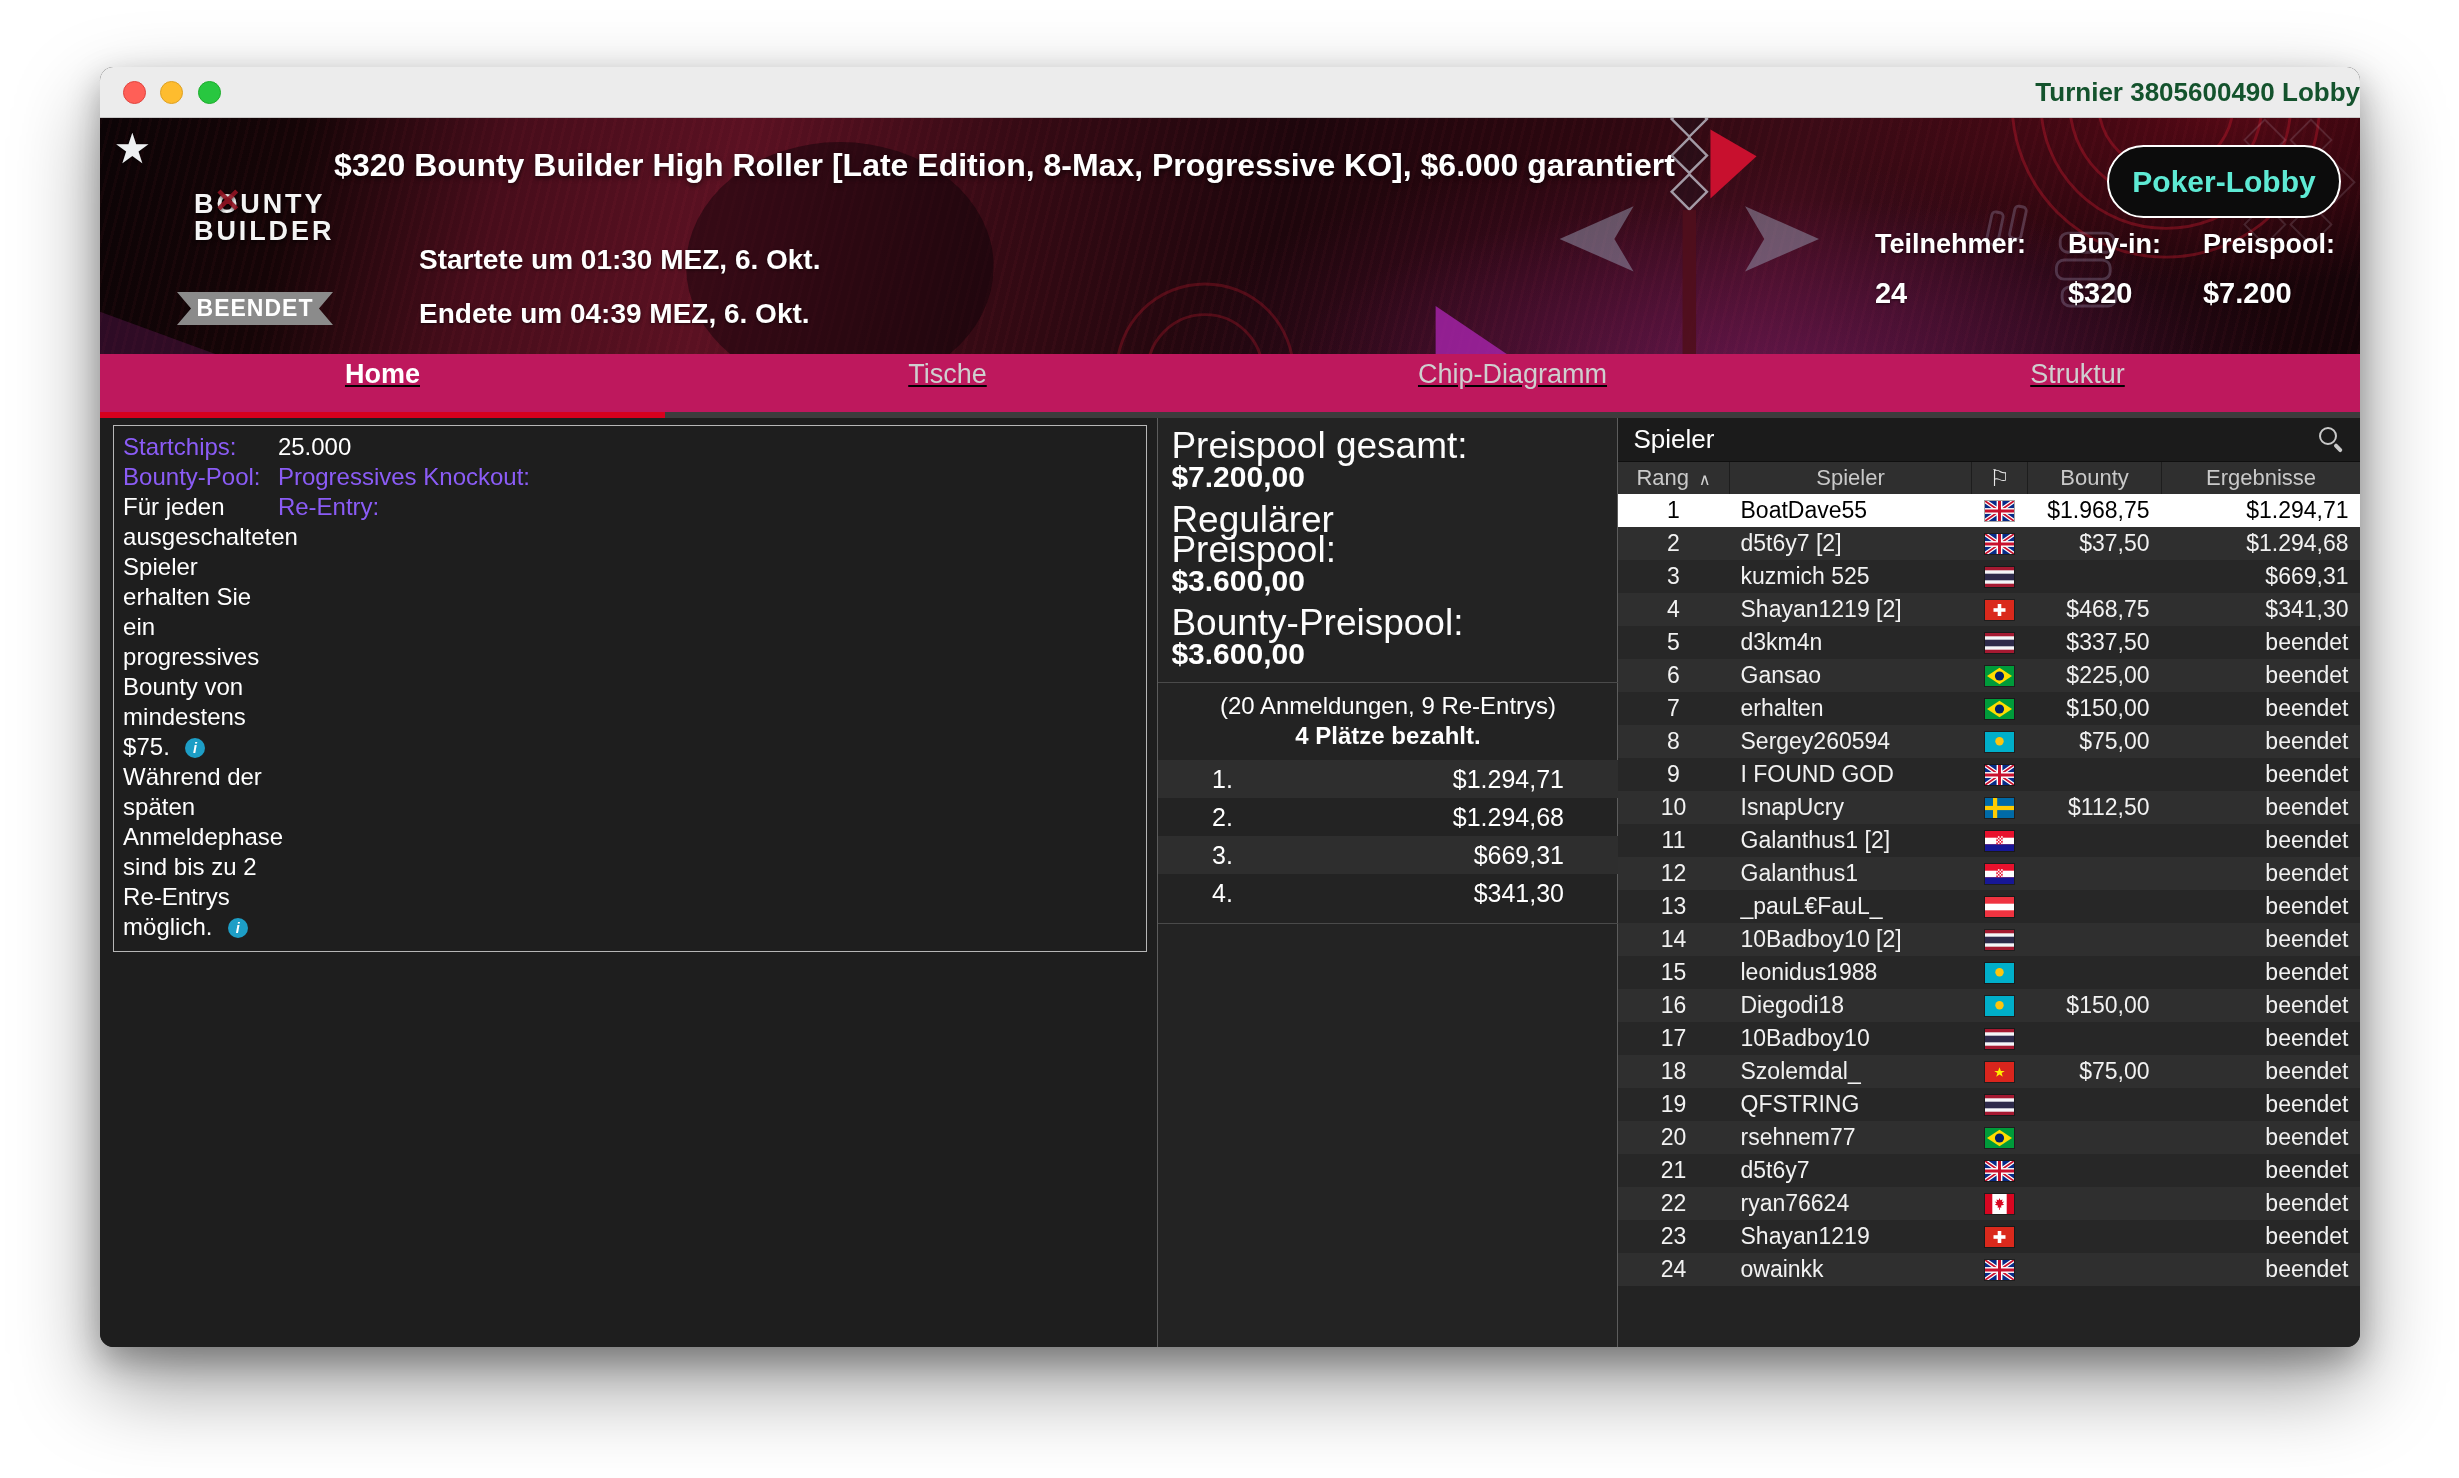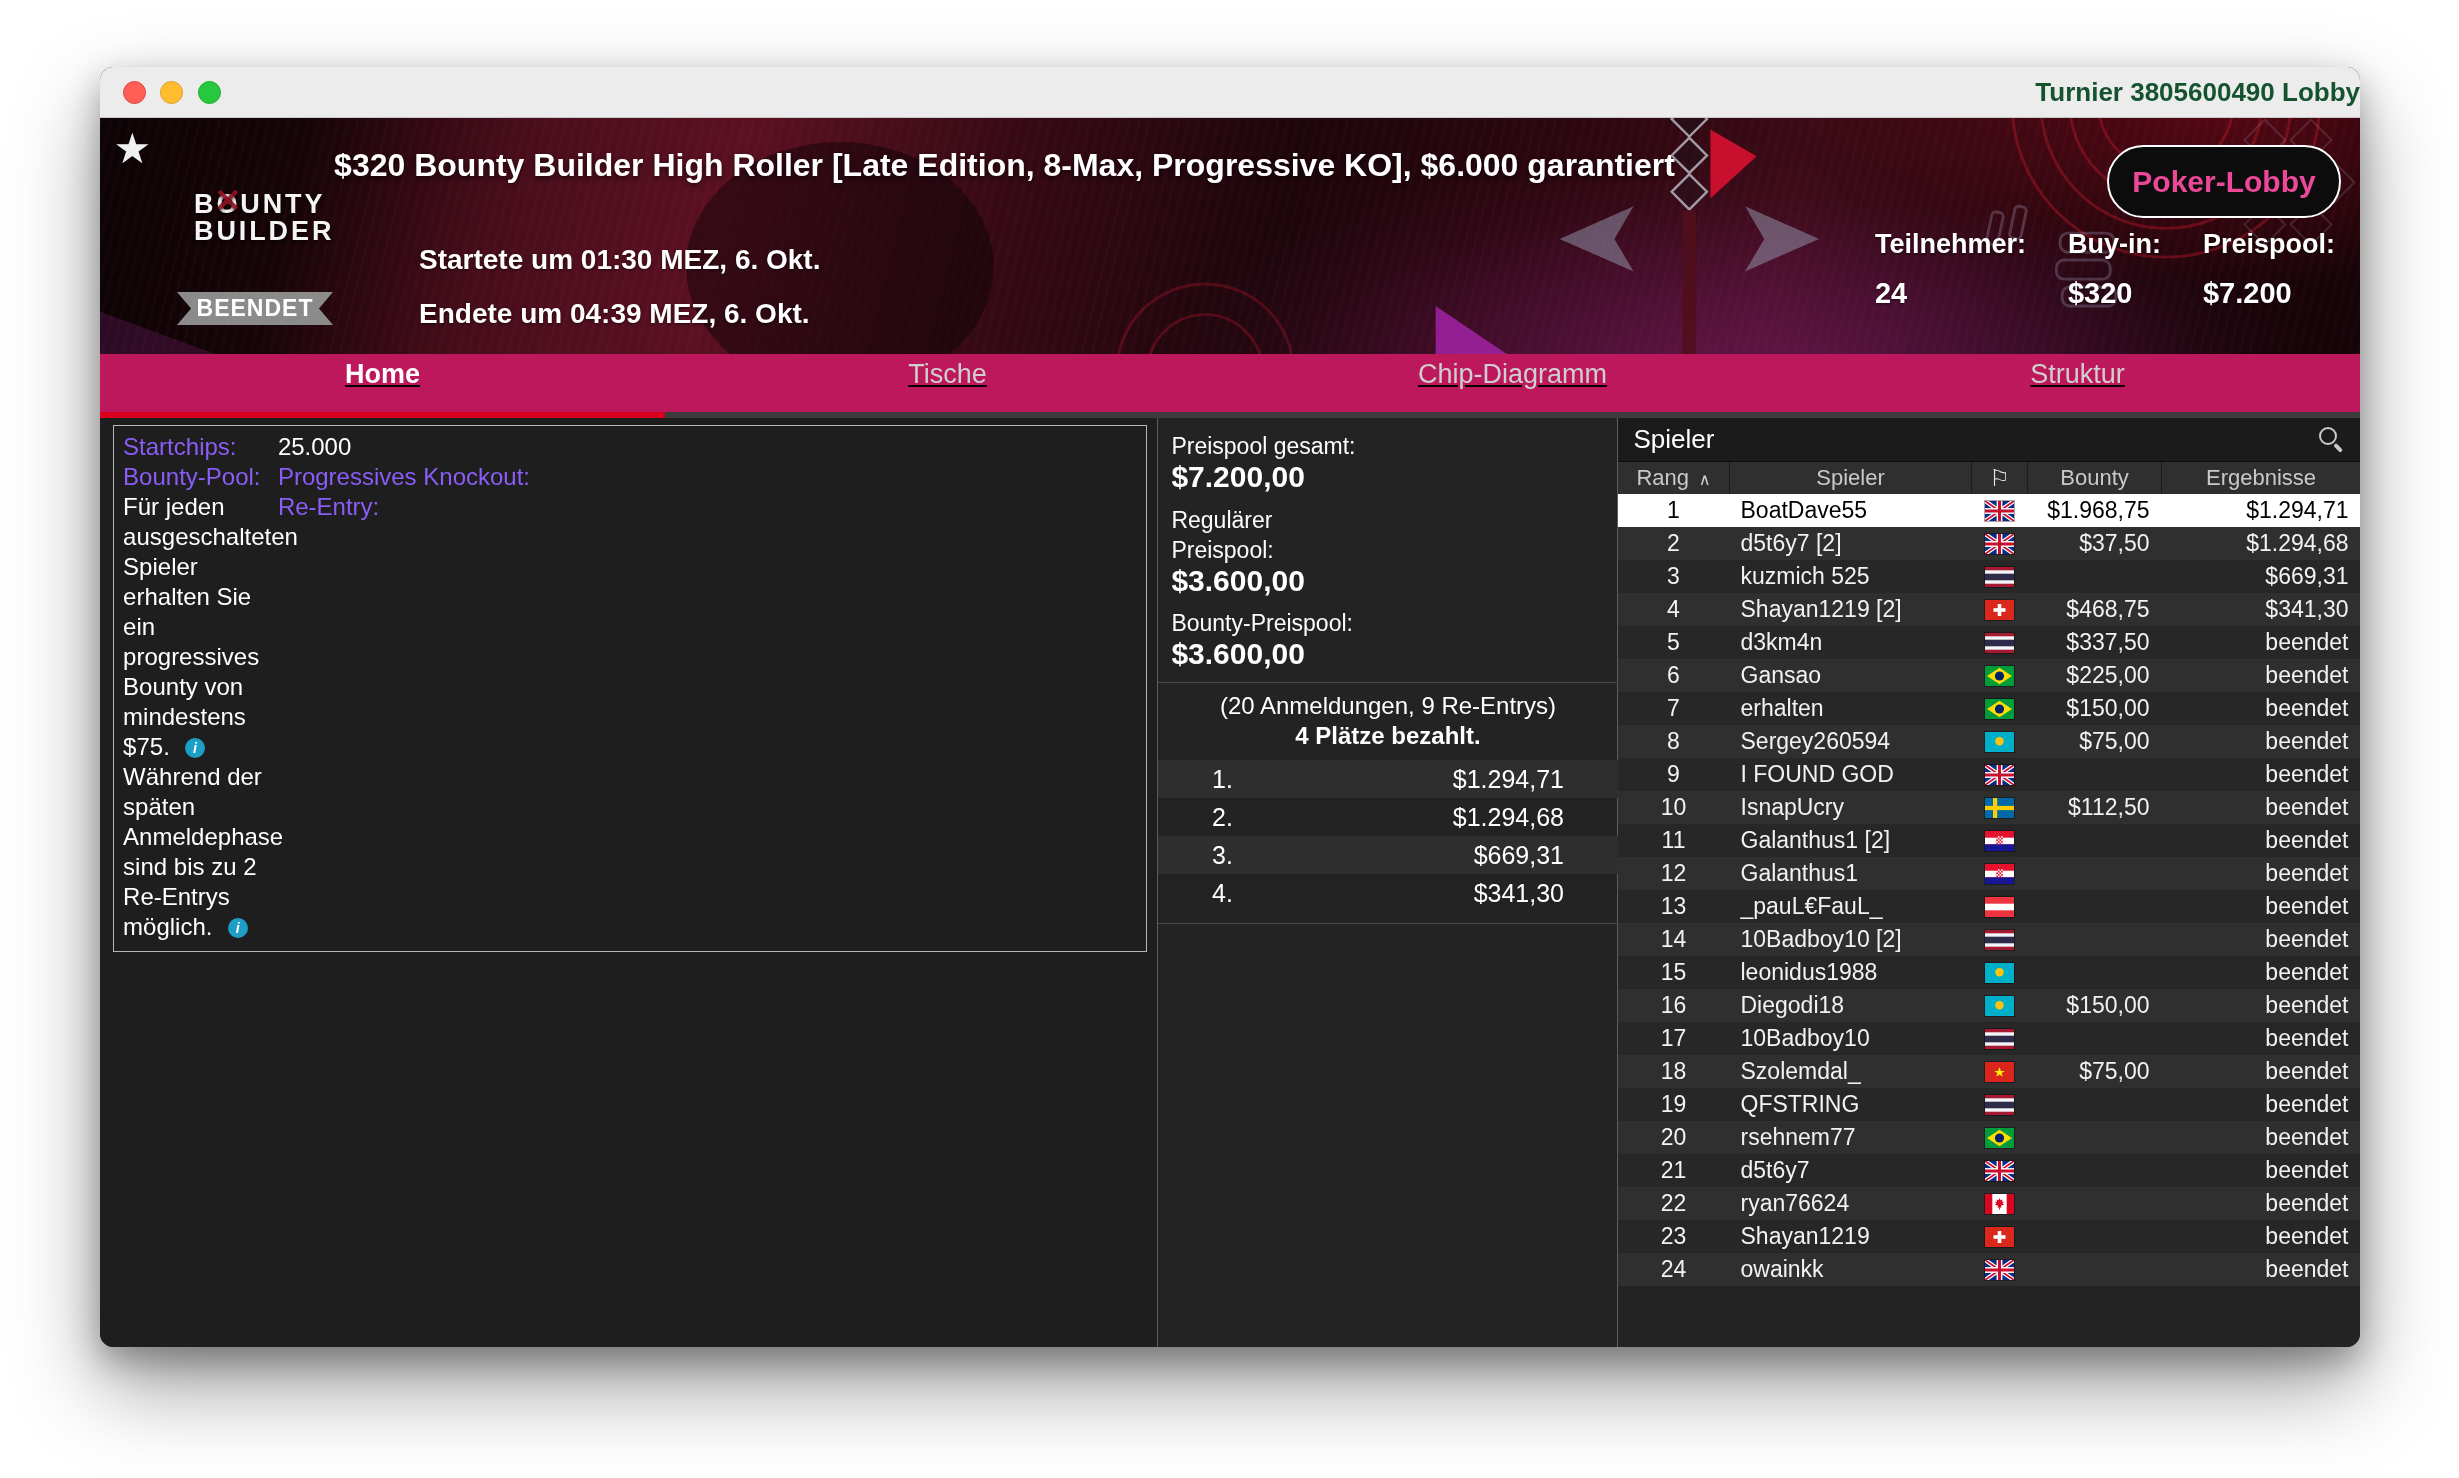--- a/index.html
+++ b/index.html
@@ -37,21 +37,21 @@
     background:#8b8b8b;color:#ffffff;font-weight:700;font-size:23px;letter-spacing:1px;text-align:center;
     clip-path:polygon(0% 0%,100% 0%,91% 50%,100% 100%,0% 100%,9% 50%);}
   .time{position:absolute;left:319px;color:#ffffff;font-size:28px;font-weight:600;text-shadow:0 1px 2.9px rgba(0,0,0,.6);}
   .time.started{top:126px;}
   .time.ended{top:180px;}
   .stats{position:absolute;right:25px;top:111px;display:flex;gap:42px;}
   .stat{display:flex;flex-direction:column;gap:17.3px;}
   .s-label{font-size:27px;font-weight:700;color:#ffffff;text-shadow:0 1px 2.9px rgba(0,0,0,.6);}
   .s-value{font-size:29px;font-weight:700;color:#ffffff;text-shadow:0 1px 2.9px rgba(0,0,0,.6);}
   .lobby-btn{position:absolute;right:19px;top:27px;width:234px;height:73px;border-radius:38px;
-    background:#0c0c0c;border:2.9px solid #ffffff;color:#ec4899;font-family:inherit;
+    background:#0c0c0c;border:2.9px solid #ffffff;color:#5eead4;font-family:inherit;
     font-size:30px;font-weight:700;cursor:pointer;}
 
   
   .tabs{display:flex;height:64px;background:#be185d;text-decoration:underline;}
   .tab{flex:1;text-align:center;line-height:40px;font-size:27px;color:#cfcfcf;
     border-bottom:6.7px solid #3c3c3c;cursor:pointer;box-sizing:border-box;}
   .tab.active{color:#ffffff;font-weight:700;border-bottom-color:#d8001e;}
 
   
   .content{display:flex;height:945px;}
@@ -65,21 +65,21 @@
     display:grid;grid-template-columns:149px 1fr;column-gap:5.8px;
     font-size:24px;line-height:30px;color:#ffffff;}
   .info-label{color:#8b5cf6;}
   .info-value{color:#ffffff;}
   .i-icon{display:inline-block;width:20px;height:20px;margin-left:8.6px;border-radius:50%;
     background:#1d9ec6;color:#ffffff;font-size:14.4px;font-weight:700;font-style:italic;
     line-height:20px;text-align:center;vertical-align:1.9px;cursor:pointer;}
 
   
   .panel-mid .inner{padding:13.4px 0 0 13.4px;color:#ffffff;}
-  .pp-label{font-size:23px;line-height:30px;color:#fdfdfd;}
+  .pp-label{font-size:37px;line-height:30px;color:#fdfdfd;}
   .pp-label.pre{white-space:pre-line;}
   .pp-value{font-size:30px;line-height:32px;font-weight:700;}
   .pp-gap{height:11.5px;}
   .mid-divider{border:none;border-top:1.9px solid #4a4a4a;margin:11.5px 0 0 -13.4px;width:460px;}
   .note{ text-align:center;font-size:24px;line-height:28px;color:#ffffff;margin:9.6px 0 0 -13.4px;width:460px;}
   .note.bold{font-weight:700;margin-top:1.9px;}
   .payouts{margin:9.6px 0 0 -13.4px;width:460px;}
   .pay-row{height:38px;line-height:38px;font-size:25px;color:#ffffff;display:flex;justify-content:space-between;padding:0 54px;box-sizing:border-box;}
   .pay-row.alt{background:#2e2e2e;}
 

